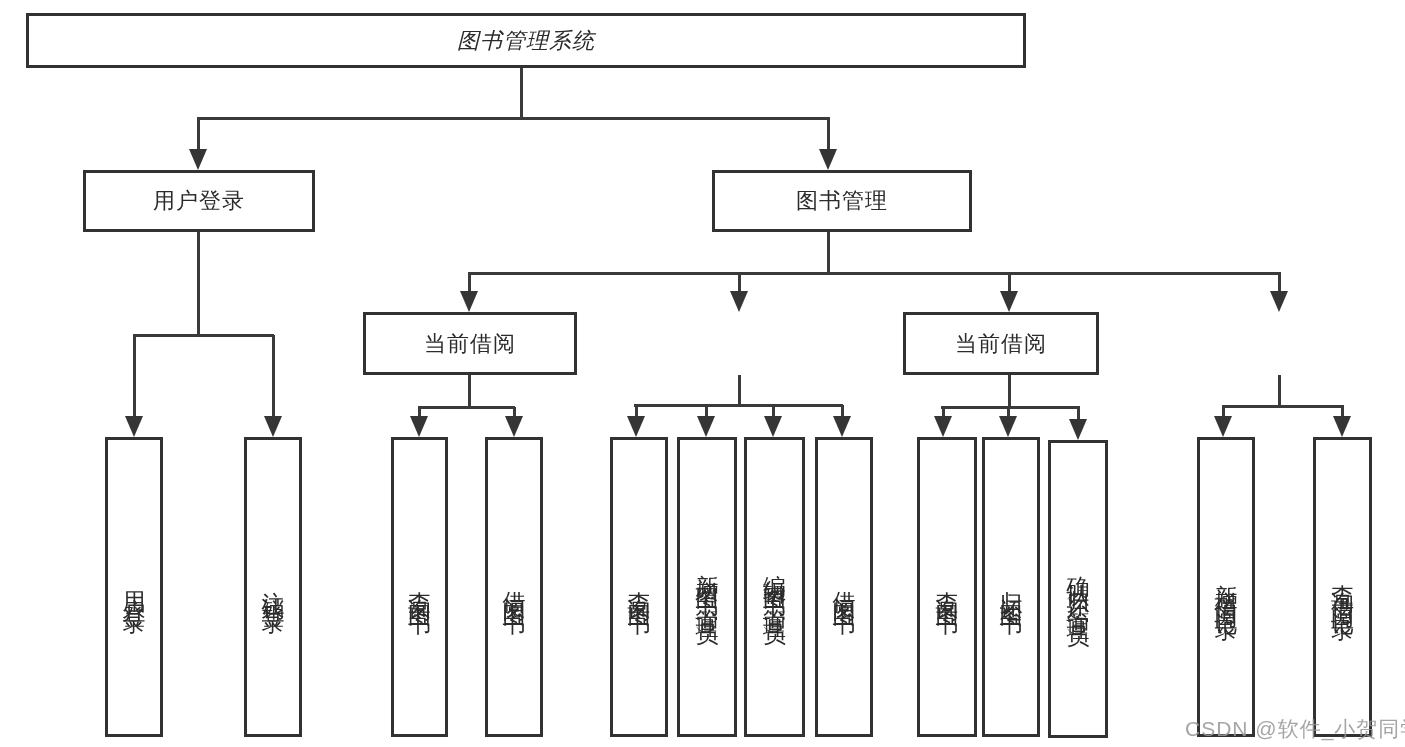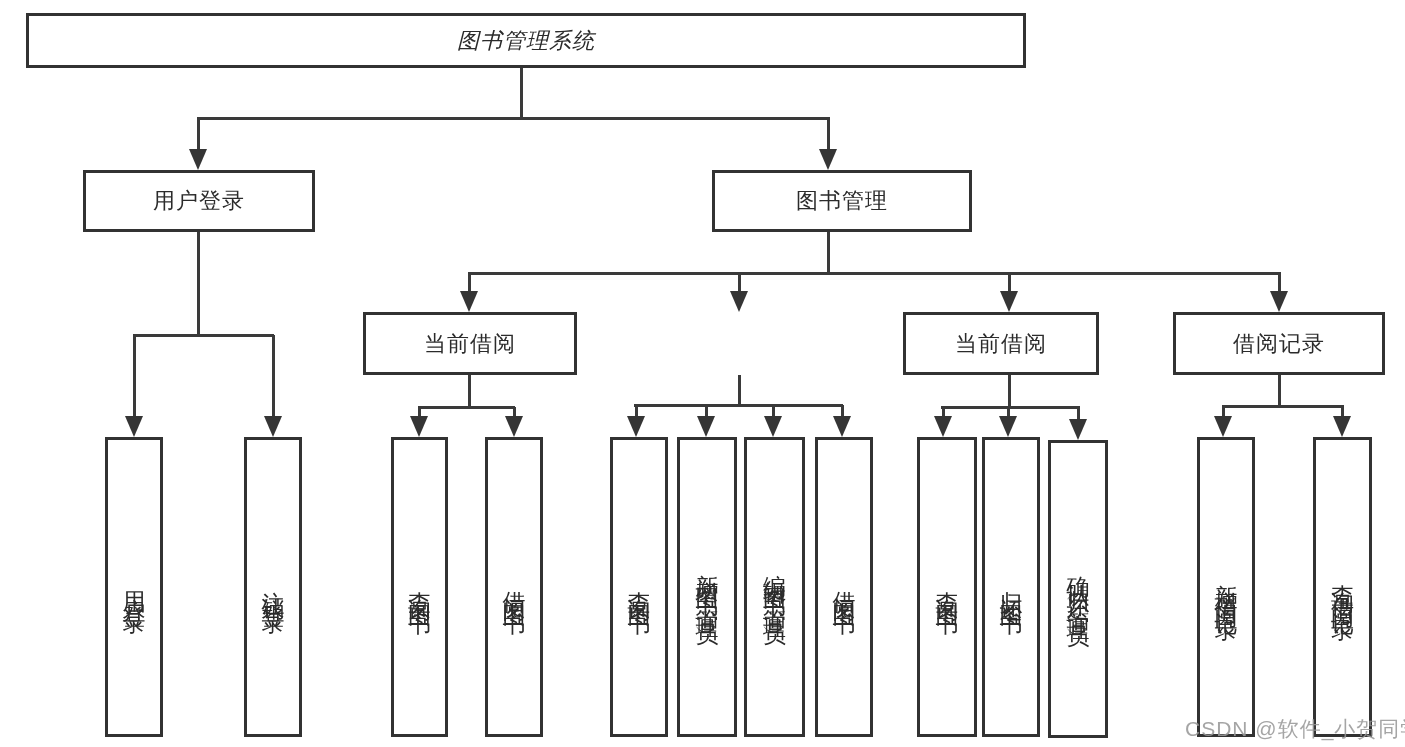--- a/index.html
+++ b/index.html
@@ -83,23 +83,20 @@
   <div class="box h-label" id="n-book-mgmt">
     <span>图书管理</span>
   </div>
 
   <div class="box h-label" id="n-new-book">
     <span>当前借阅</span>
   </div>
   <div class="box h-label" id="n-current-borrow">
     <span>当前借阅</span>
   </div>
-  <div class="box h-label" id="n-borrow-records">
-    <span>借阅记录</span>
-  </div>
 
   <div class="box v-box leaf" id="n-ul1">用户登录</div>
   <div class="box v-box leaf" id="n-ul2">注销登录</div>
   <div class="box v-box leaf" id="n-nb1">查询图书</div>
   <div class="box v-box leaf" id="n-nb2">借阅图书</div>
   <div class="box v-box leaf" id="n-bb1">查询图书</div>
   <div class="box v-box leaf" id="n-bb2">新增图书（管理员）</div>
   <div class="box v-box leaf" id="n-bb3">编辑图书（管理员）</div>
   <div class="box v-box leaf" id="n-bb4">借阅图书</div>
   <div class="box v-box leaf" id="n-cb1">查询图书</div>

